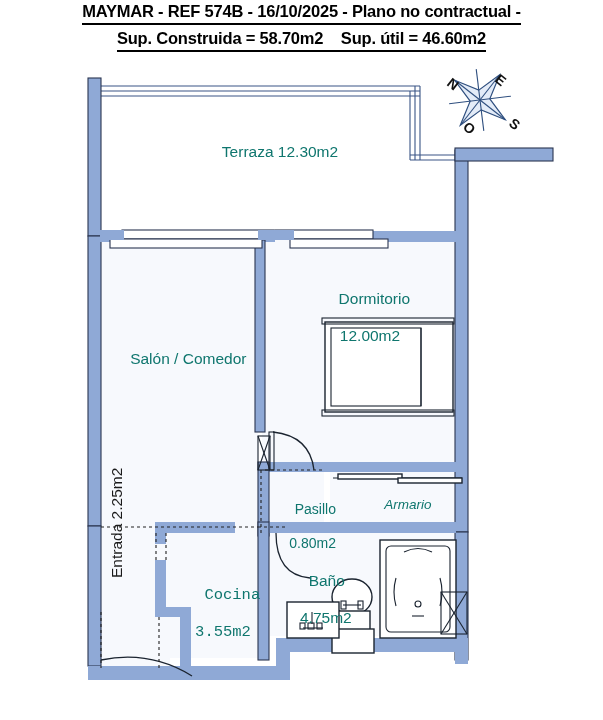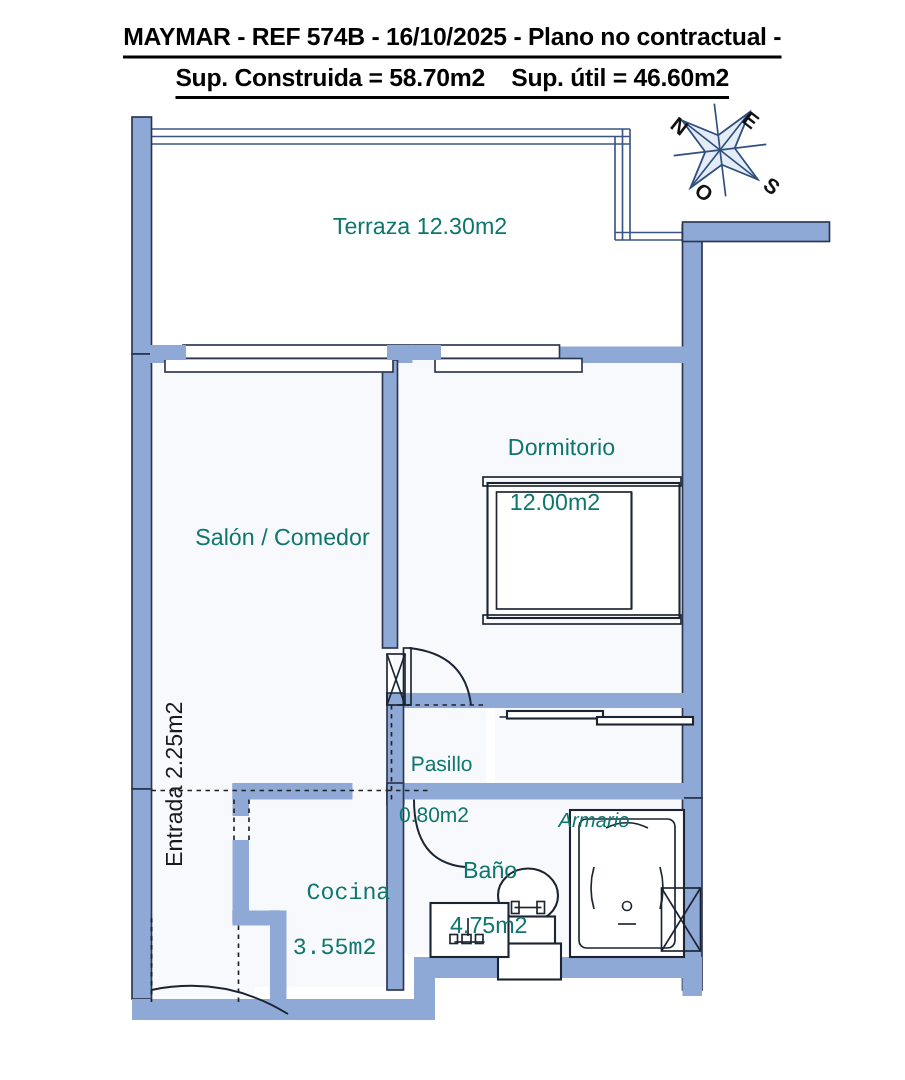--- a/index.html
+++ b/index.html
@@ -16,21 +16,21 @@
     font-family: "Liberation Sans", sans-serif;
     color: #000000;
   }
 
   
   #title-block {
     position: absolute;
     left: 0;
     top: 0;
     width: 603px;
-    padding-top: 14px;
+    padding-top: 0;
     text-align: center;
   }
   .title-line {
     font-family: "Liberation Sans", sans-serif;
     font-size: 16.5px;
     font-weight: bold;
     letter-spacing: -0.2px;
     line-height: 23px;
     display: inline-block;
     border-bottom: 2px solid #000;
@@ -282,35 +282,35 @@
 
 <div class="room-label" style="left:104px; top:331px; width:160px;">
   <span>Salón / Comedor</span>
 </div>
 
 <div class="room-label" style="left:300px; top:271px; width:140px; text-align:center;">
   <span>Dormitorio</span>
   <span class="l2">12.00m2</span>
 </div>
 
-<div class="room-label small" style="left:266px; top:484px; width:70px; text-align:left;">
+<div class="room-label small" style="left:266px; top:484px; width:70px; text-align:right;">
   <span>Pasillo</span>
   <span class="l2">0.80m2</span>
 </div>
 
 <div class="room-label" style="left:300px; top:553px; width:90px; text-align:left;">
   <span>Baño</span>
   <span class="l2">4.75m2</span>
 </div>
 
 <div class="room-label" style="left:178px; top:567px; width:90px;font-family:Liberation Mono, monospace;">
   <span>Cocina</span>
   <span class="l2">3.55m2</span>
 </div>
 
-<div class="room-label italic" style="left:356px; top:496px; width:80px;margin-top:42px;">Armario</div>
+<div class="room-label italic" style="left:368px; top:496px; width:80px;">Armario</div>
 
 <div id="label-entrada">Entrada 2.25m2</div>
 
 <div class="compass-label" style="left:448px; top:76px; transform:rotate(38deg);">N</div>
 <div class="compass-label" style="left:496px; top:72px; transform:rotate(38deg);">E</div>
 <div class="compass-label" style="left:510px; top:116px; transform:rotate(38deg);">S</div>
 <div class="compass-label" style="left:464px; top:120px; transform:rotate(38deg);">O</div>
 
 </body></html>

